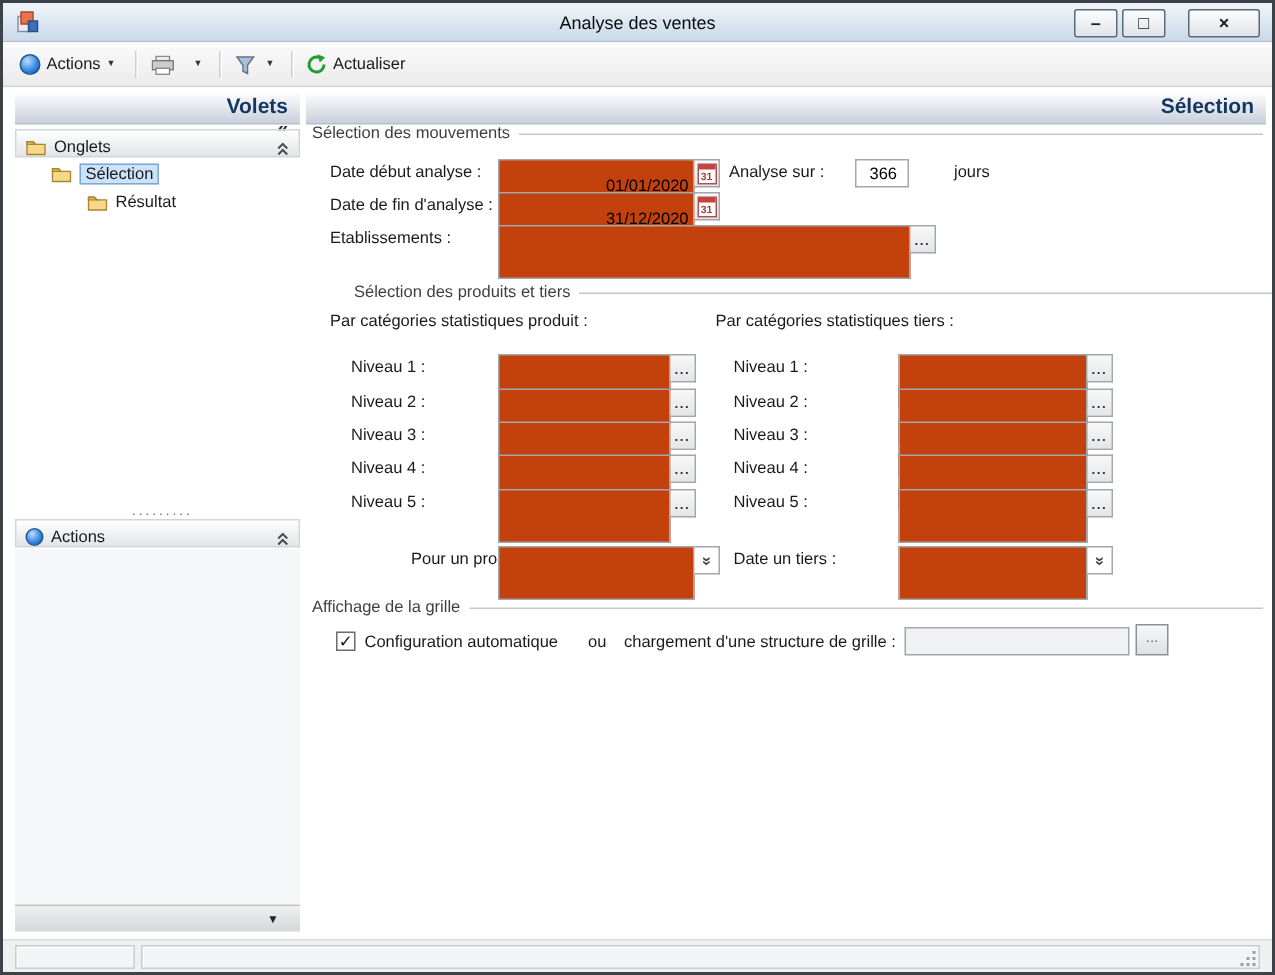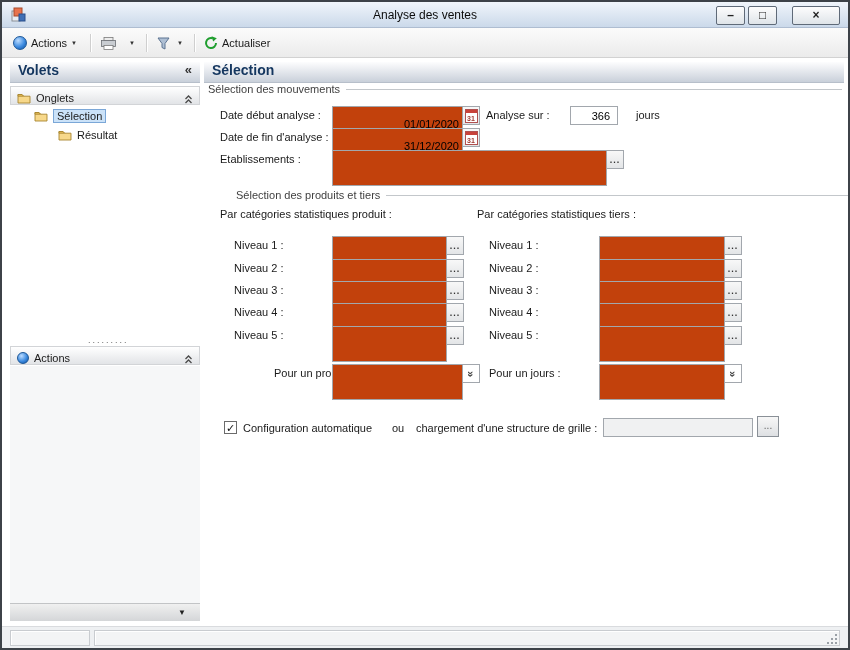--- a/index.html
+++ b/index.html
@@ -24,21 +24,21 @@
   .tsep{position:absolute;top:6px;width:1px;height:18px;background:#cfcfcf;box-shadow:1px 0 0 #ffffff;}
   .ddarrow{font-size:6px;color:#333;line-height:6px;}
   .sphere{width:14px;height:14px;border-radius:50%;
           background:radial-gradient(circle at 35% 30%,#bcdcff,#3d8be0 55%,#0c4f9e);
           border:1px solid #1c5798;}
   .sphere.small{width:12px;height:12px;}
 
   
   .paneheader{position:absolute;top:60px;height:21px;background:linear-gradient(#fdfdfe,#c9d0da);
               border-bottom:1px solid #b7bfca;color:#14365f;font-weight:bold;font-size:14px;
-              display:flex;align-items:flex-start;justify-content:space-between;padding:0 8px;}
+              display:flex;align-items:flex-end;justify-content:space-between;padding:0 8px;flex-direction:column;}
   .groupbar{position:absolute;height:19px;background:linear-gradient(#ffffff,#e2e4e7);
             border:1px solid #d2d4d7;display:flex;align-items:flex-end;gap:5px;padding:0 6px;}
   .groupbar .spacer{flex:1;}
   .treeitem{position:absolute;display:flex;align-items:center;gap:5px;height:16px;cursor:default;}
   .sel{background:#cbe2f8;border:1px solid #7ba7d7;padding:0 3px;}
 
   
   .lbl{position:absolute;white-space:nowrap;}
   .grouphead{position:absolute;display:flex;align-items:center;gap:6px;color:#3f3f3f;}
   .grouphead .line{flex:1;height:1px;background:#c3c7cb;margin-top:1px;}
@@ -192,21 +192,21 @@
   <div class="field" style="left:330px;top:104px;width:148px;">
     <input class="inp" value="01/01/2020" style="">
     <span class="side">
       <span class="calicon">
         <span class="top"></span>
           <span class="num">31</span>
       </span>
     </span>
   </div>
   <span class="lbl" style="left:484px;top:107px;">Analyse sur :</span>
-  <input class="inp-abs" style="left: 568px; top: 104px; width: 48px; text-align: right; padding-right: 7px;" value="366">
+  <input class="inp-abs" style="left: 568px; top: 104px; width: 36px; text-align: right; padding-right: 7px;" value="366">
   <span class="lbl" style="left:634px;top:107px;">jours</span>
 
   <span class="lbl" style="left:218px;top:129px;">Date de fin d'analyse :</span>
   <div class="field" style="left:330px;top:126px;width:148px;">
     <input class="inp" value="31/12/2020" style="">
     <span class="side">
       <span class="calicon">
         <span class="top"></span>
           <span class="num">31</span>
       </span>
@@ -278,28 +278,32 @@
     <span class="side dots">...</span>
   </div>
 
   <span class="lbl" style="left:232px;top:365px;padding-left:40px;">Pour un produit :</span>
   <div class="field" style="left:330px;top:362px;width:148px;">
     <input class="inp" value="" style="">
     <span class="side combo">
       <span class="combochev">»</span>
     </span>
   </div>
-  <span class="lbl" style="left:487px;top:365px;">Pour un jours :</span>
+  <span class="lbl" style="left:487px;top:365px;">Date un tiers :</span>
   <div class="field" style="left:597px;top:362px;width:143px;">
     <input class="inp" value="" style="">
     <span class="side combo">
       <span class="combochev">»</span>
     </span>
   </div>
 
+  <div class="grouphead" style="left:206px;top:397px;width:634px;">
+    <span>Affichage de la grille</span>
+    <span class="line"></span>
+  </div>
   <span class="checkbox" style="left:222px;top:419px;">✓</span>
   <span class="lbl" style="left:241px;top:420px;">Configuration automatique</span>
   <span class="lbl" style="left:390px;top:420px;">ou</span>
   <span class="lbl" style="left:414px;top:420px;">chargement d'une structure de grille :</span>
   <input class="inp-abs" style="left: 601px; top: 416px; width: 150px; background: rgb(240, 241, 242); color: rgb(85, 85, 85);" disabled="" value="">
   <div class="pushbtn" style="left:755px;top:414px;width:22px;height:21px;">...</div>
 
   <div class="statusbar">
     <div class="spanel" style="left:8px;width:80px;"></div>
     <div class="spanel" style="left:92px;width:746px;"></div>

